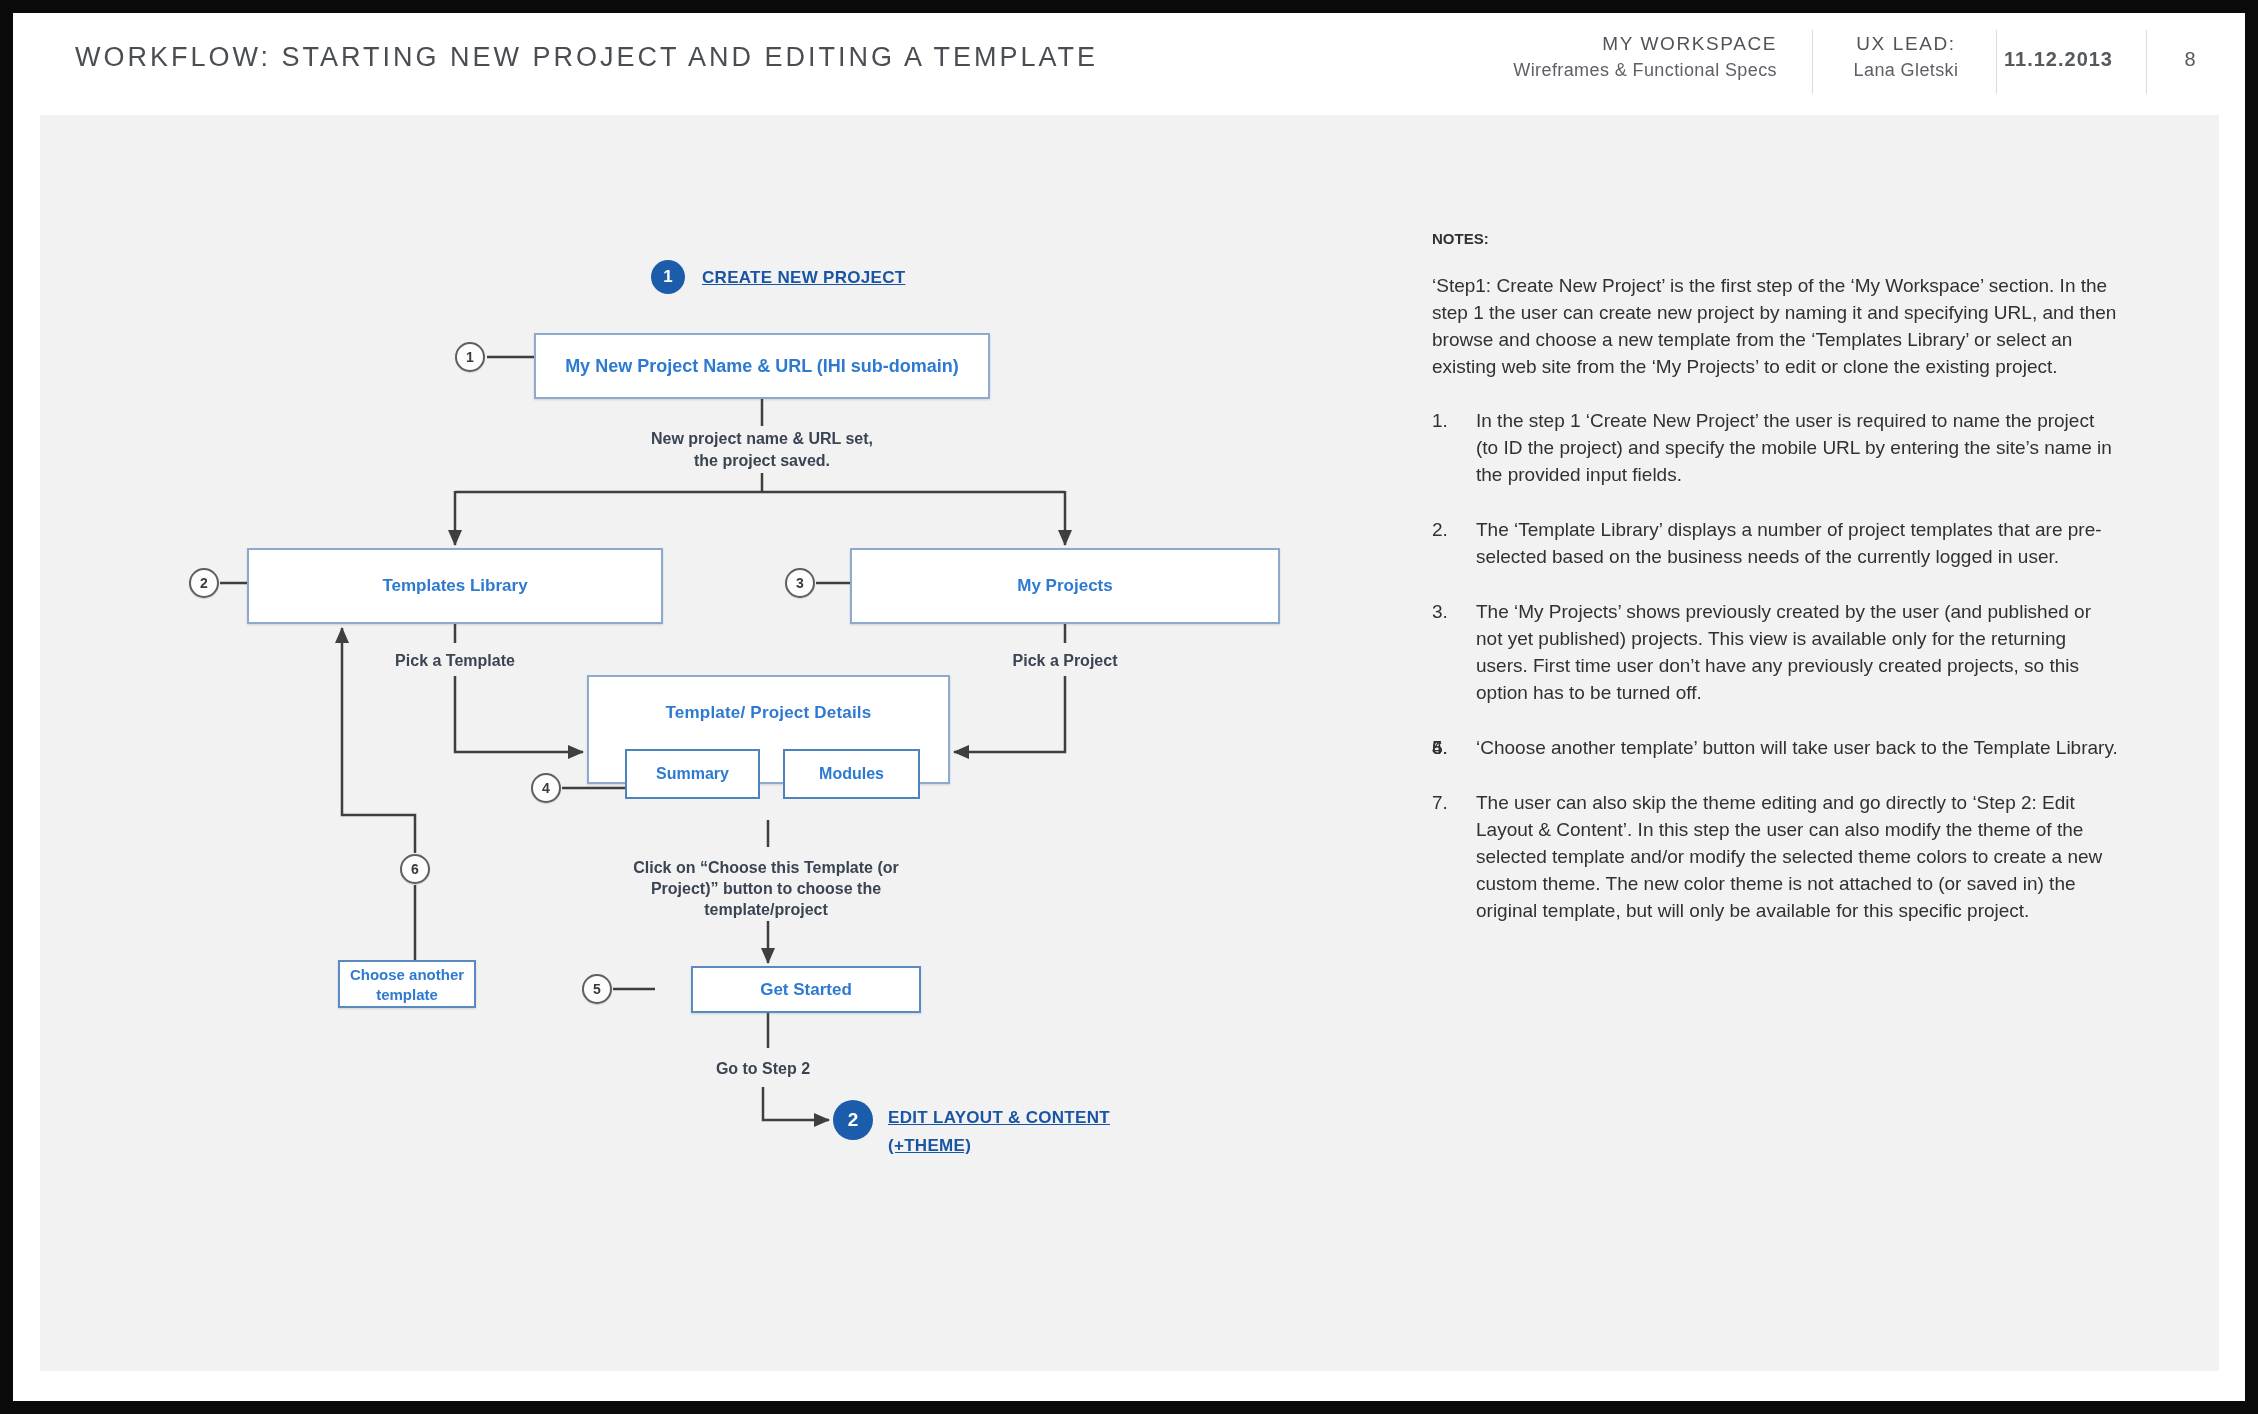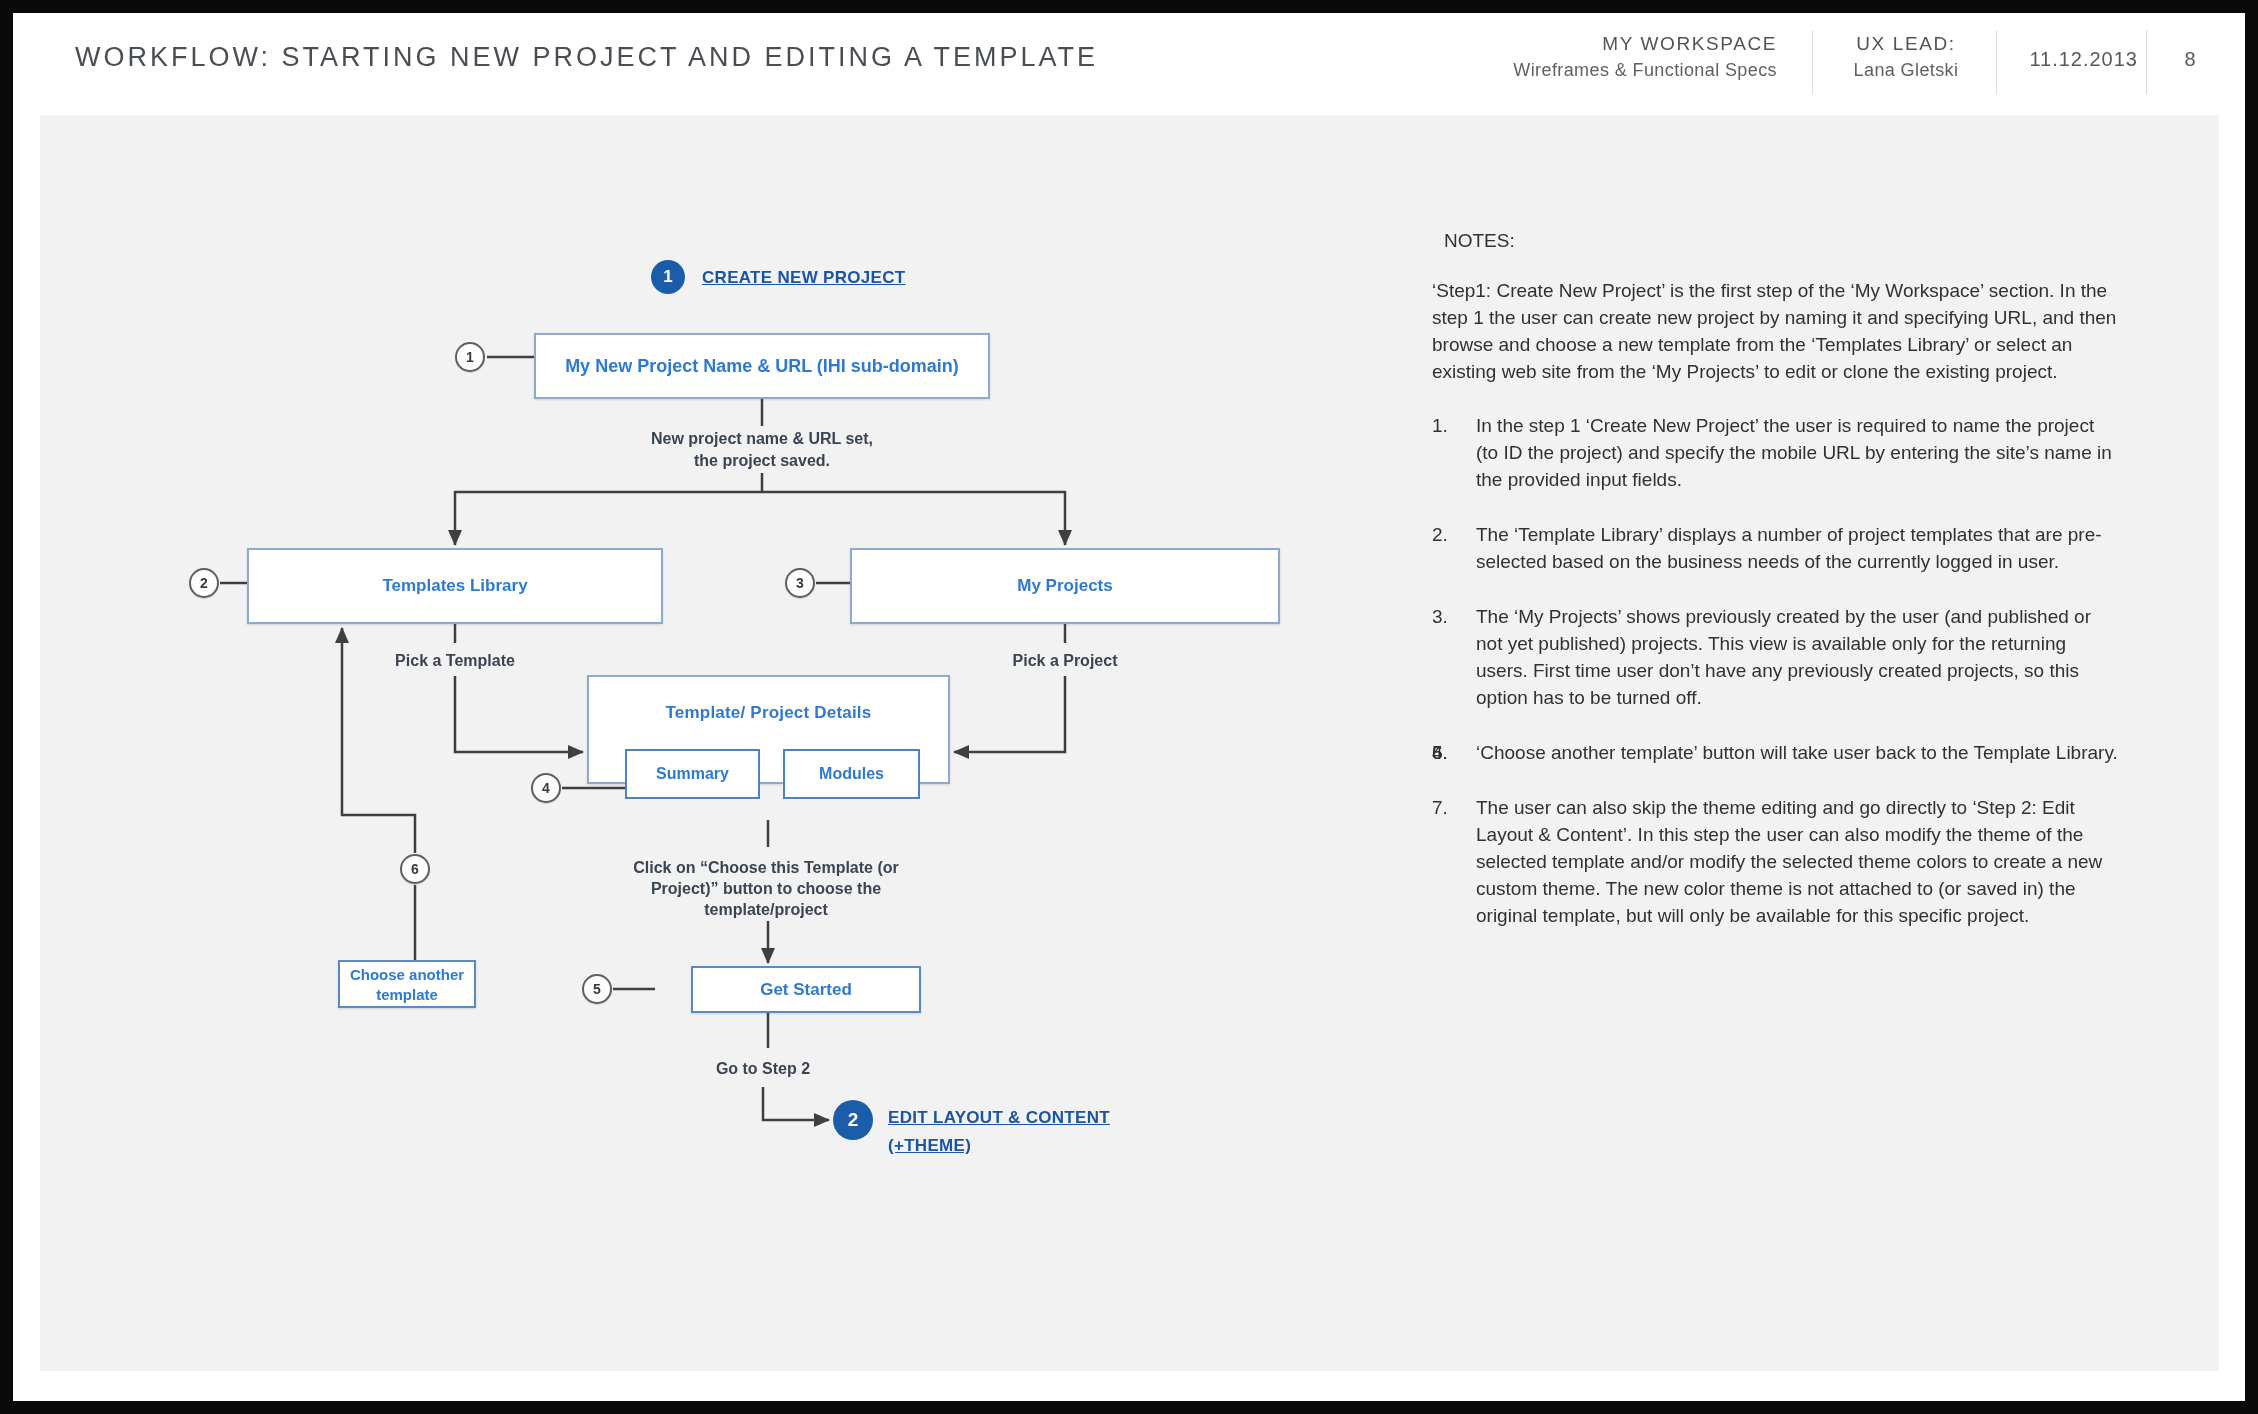--- a/index.html
+++ b/index.html
@@ -26,22 +26,22 @@
   .hdr-block { position:absolute; color:#53575c; }
   .hdr-workspace { top:33px; right:481px; text-align:right; }
   .hdr-line1 { font-size:19px; letter-spacing:1.6px; color:#505459; }
   .hdr-line2 { font-size:18px; letter-spacing:.4px; color:#5d6166; margin-top:5px; }
   .hdr-uxlead { top:33px; left:1830px; width:152px; text-align:center; }
   .hdr-sep {
     position:absolute; top:30px; width:1px; height:64px; background:#dcdcdc;
   }
   .sep-1 { left:1812px; } .sep-2 { left:1996px; } .sep-3 { left:2146px; }
   .hdr-date {
-    position:absolute; top:48px; left:2004px; width:134px; text-align:right;
-    font-size:20px; letter-spacing:1px; color:#55595e;
+    position:absolute; top:48px; left:2004px; width:134px; text-align:left;
+    font-size:20px; letter-spacing:1px; color:#55595e;font-weight:bold;
   }
   .hdr-page {
     position:absolute; top:48px; left:2146px; width:88px; text-align:center;
     font-size:20px; color:#55595e;
   }
   
   .flow-svg { position:absolute; left:0; top:0; width:2258px; height:1414px; z-index:1; pointer-events:none; }
   .fc { position:absolute; z-index:2; }
   .step-badge {
     background:#1b5cab; color:#fff; border-radius:50%;
@@ -80,21 +80,21 @@
   .flow-caption {
     color:#3a4452; font-weight:bold; font-size:16px; text-align:center; line-height:22px;
   }
   .cap-saved { left:612px; top:428px; width:300px; }
   .cap-pick-template { left:355px; top:650px; width:200px; }
   .cap-pick-project { left:965px; top:650px; width:200px; }
   .cap-click { left:590px; top:857px; width:352px; line-height:21px; }
   .cap-goto { left:688px; top:1058px; width:150px; }
   
   .notes { position:absolute; left:1432px; top:230px; width:688px; z-index:2; color:#313131; }
-  .notes-heading { font-size:19px; font-weight:normal; margin-bottom:25px;margin-left:12px; }
+  .notes-heading { font-size:15px; font-weight:bold; margin-bottom:25px; }
   .notes-intro { font-size:19px; line-height:27px; margin-bottom:27px; }
   .notes-list { list-style:none; }
   .notes-list li { position:relative; padding-left:44px; margin-bottom:28px; font-size:19px; line-height:27px; }
   .notes-list .num { position:absolute; left:0; top:0; font-weight:bold; font-weight:normal; }
 </style>
 </head>
 <body>
 
 <div class="page"></div>
 <div class="content-panel"></div>

